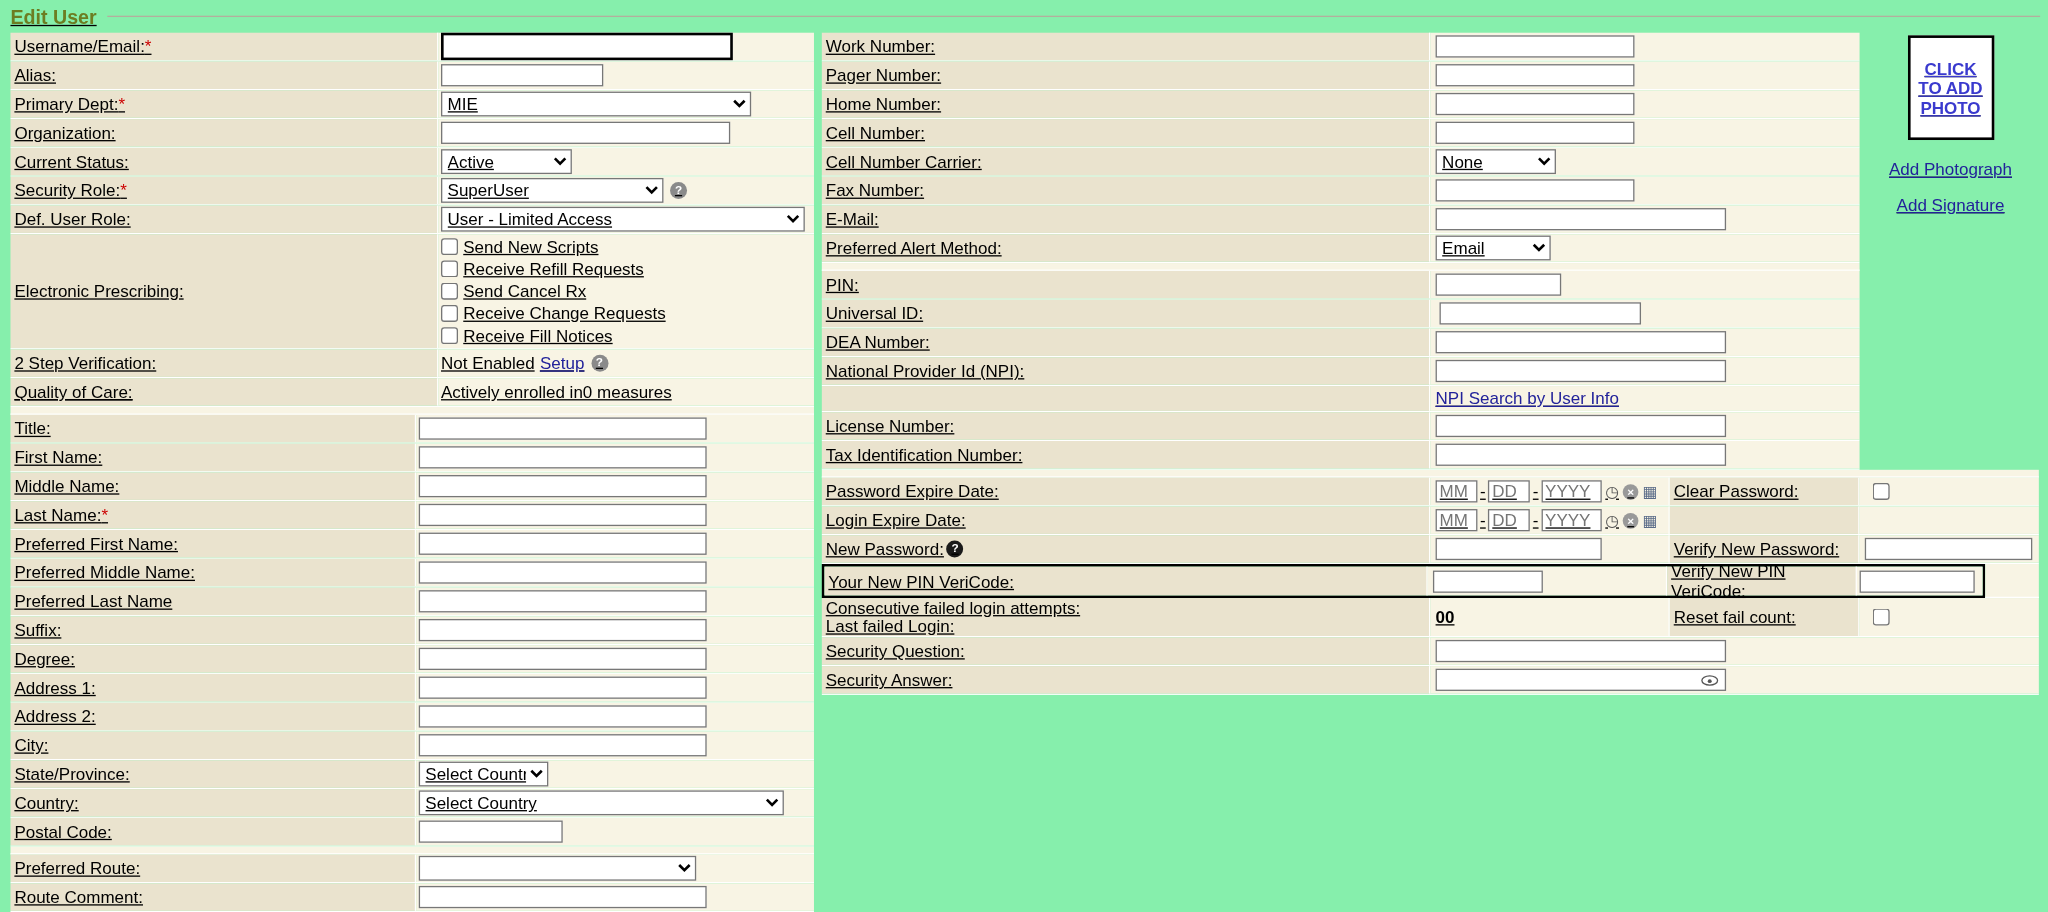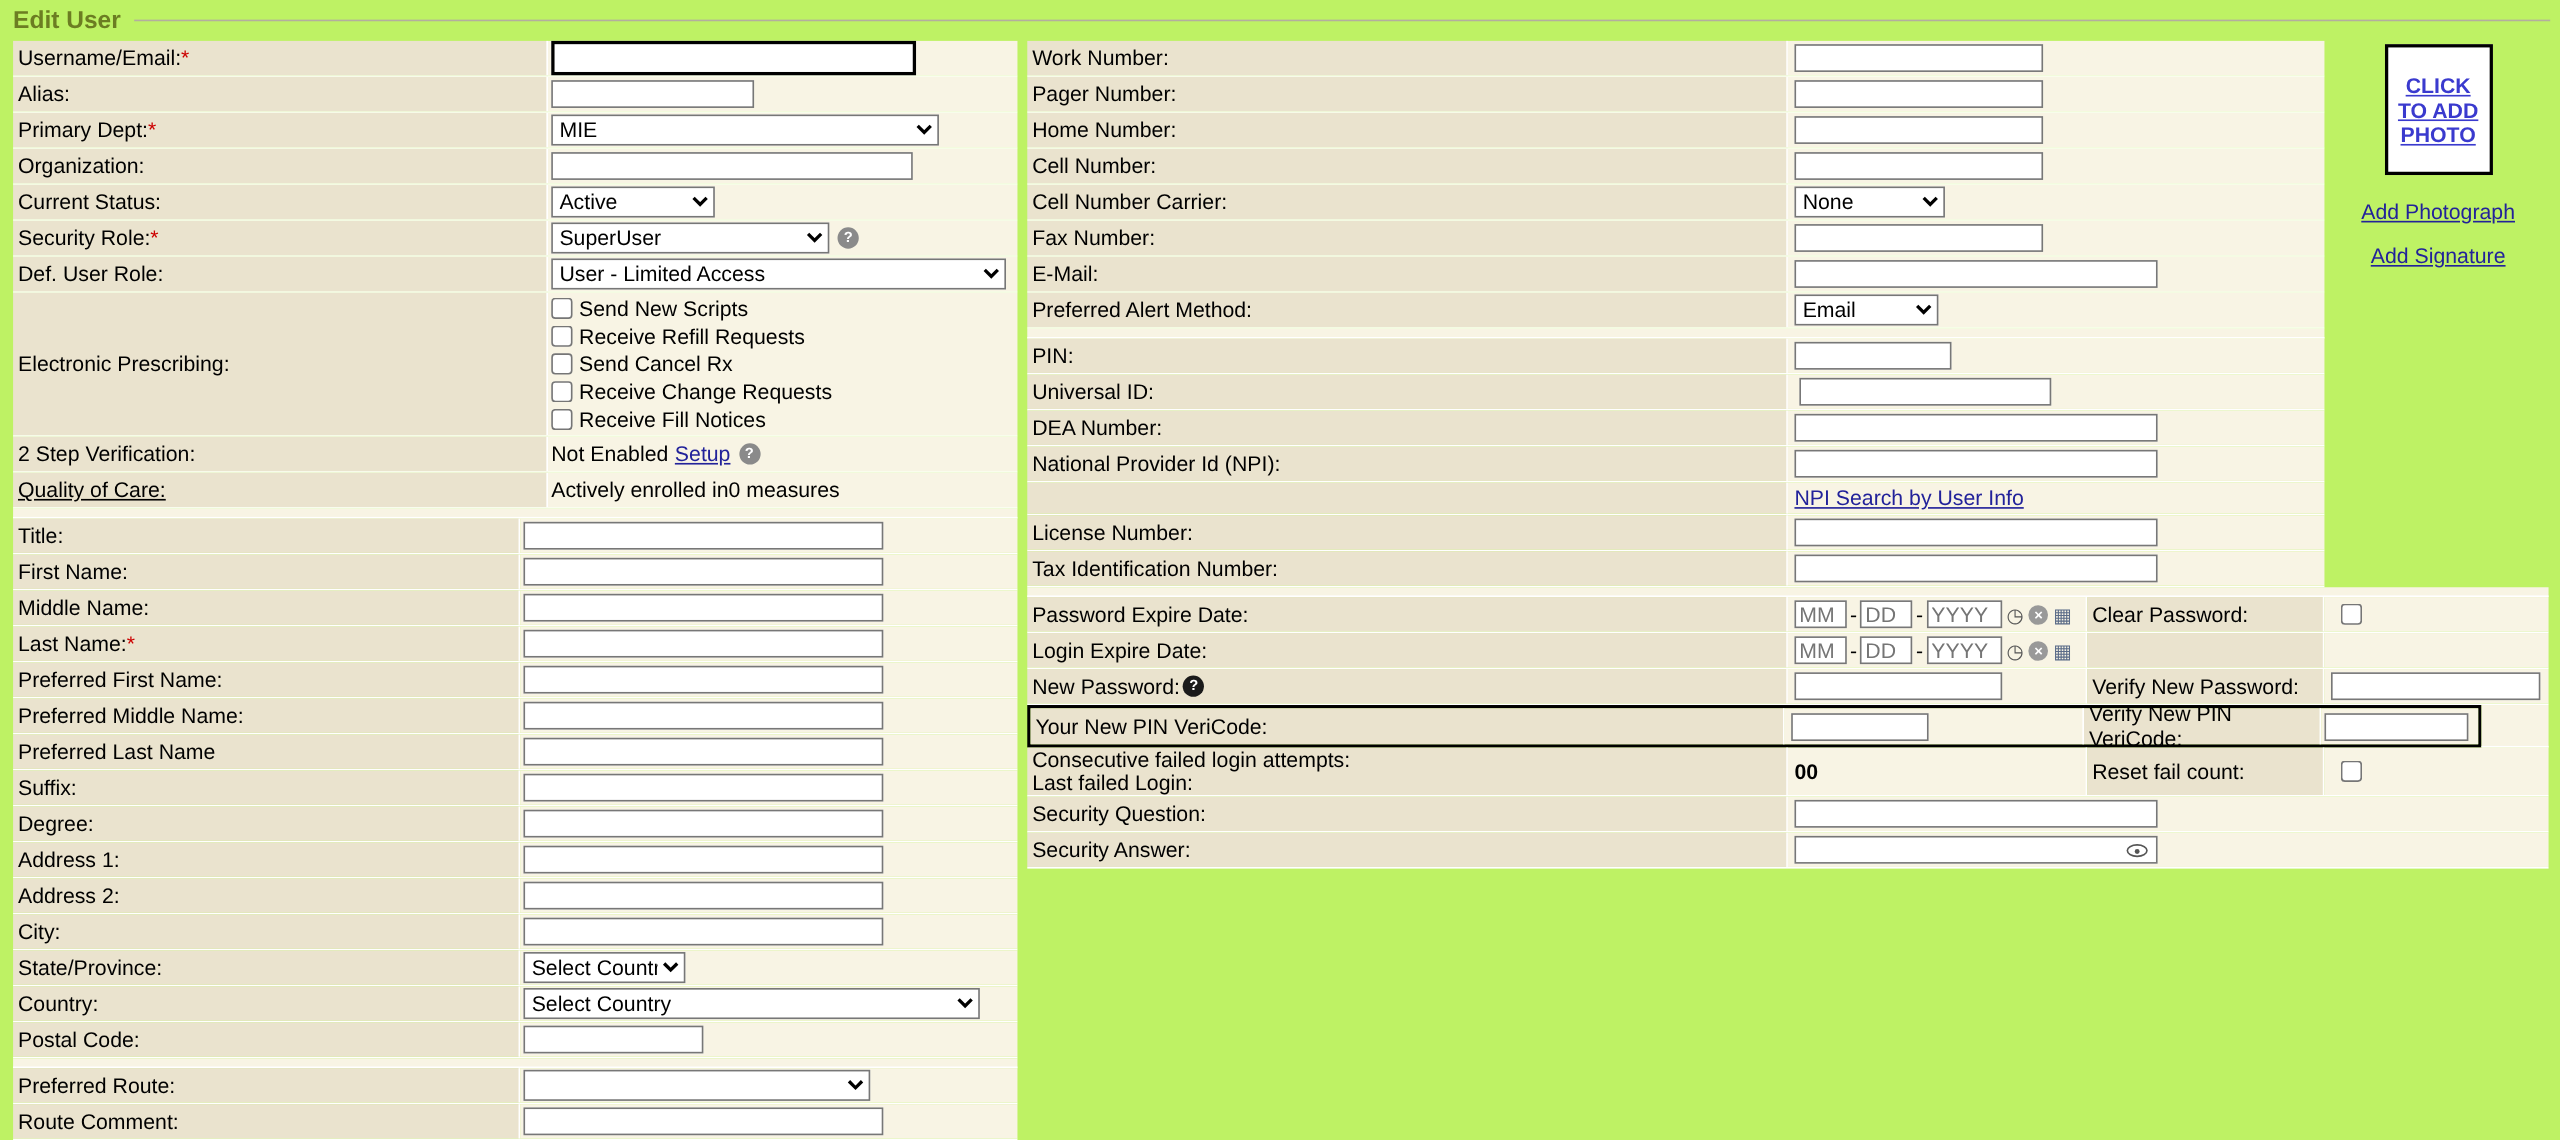--- a/index.html
+++ b/index.html
@@ -1,16 +1,16 @@
 <!DOCTYPE html>
 <html><head>
 <meta charset="utf-8">
 <style>
   html,body{margin:0;padding:0;background:#fff;}
-  .viewport{width:2048px;height:912px;overflow:hidden;background:#bef264;position:relative;}
+  .viewport{width:2048px;height:912px;overflow:hidden;background:#86efac;position:relative;text-decoration:underline;}
   .scale{width:1565px;height:697px;transform:scale(1.30863);transform-origin:0 0;
          font-family:"Liberation Sans",sans-serif;font-size:13px;color:#000;}
 
   
   .legend-wrap{display:flex;align-items:center;height:18px;padding:3px 6px 0 8px;}
   .legend{color:#6c7d22;font-size:15px;font-weight:bold;margin-right:8px;white-space:nowrap;}
   .hr{flex:1;height:1px;background:#b3af9e;margin-top:1px;}
 
   .content{display:flex;align-items:flex-start;padding-left:8px;margin-top:4px;}
 

